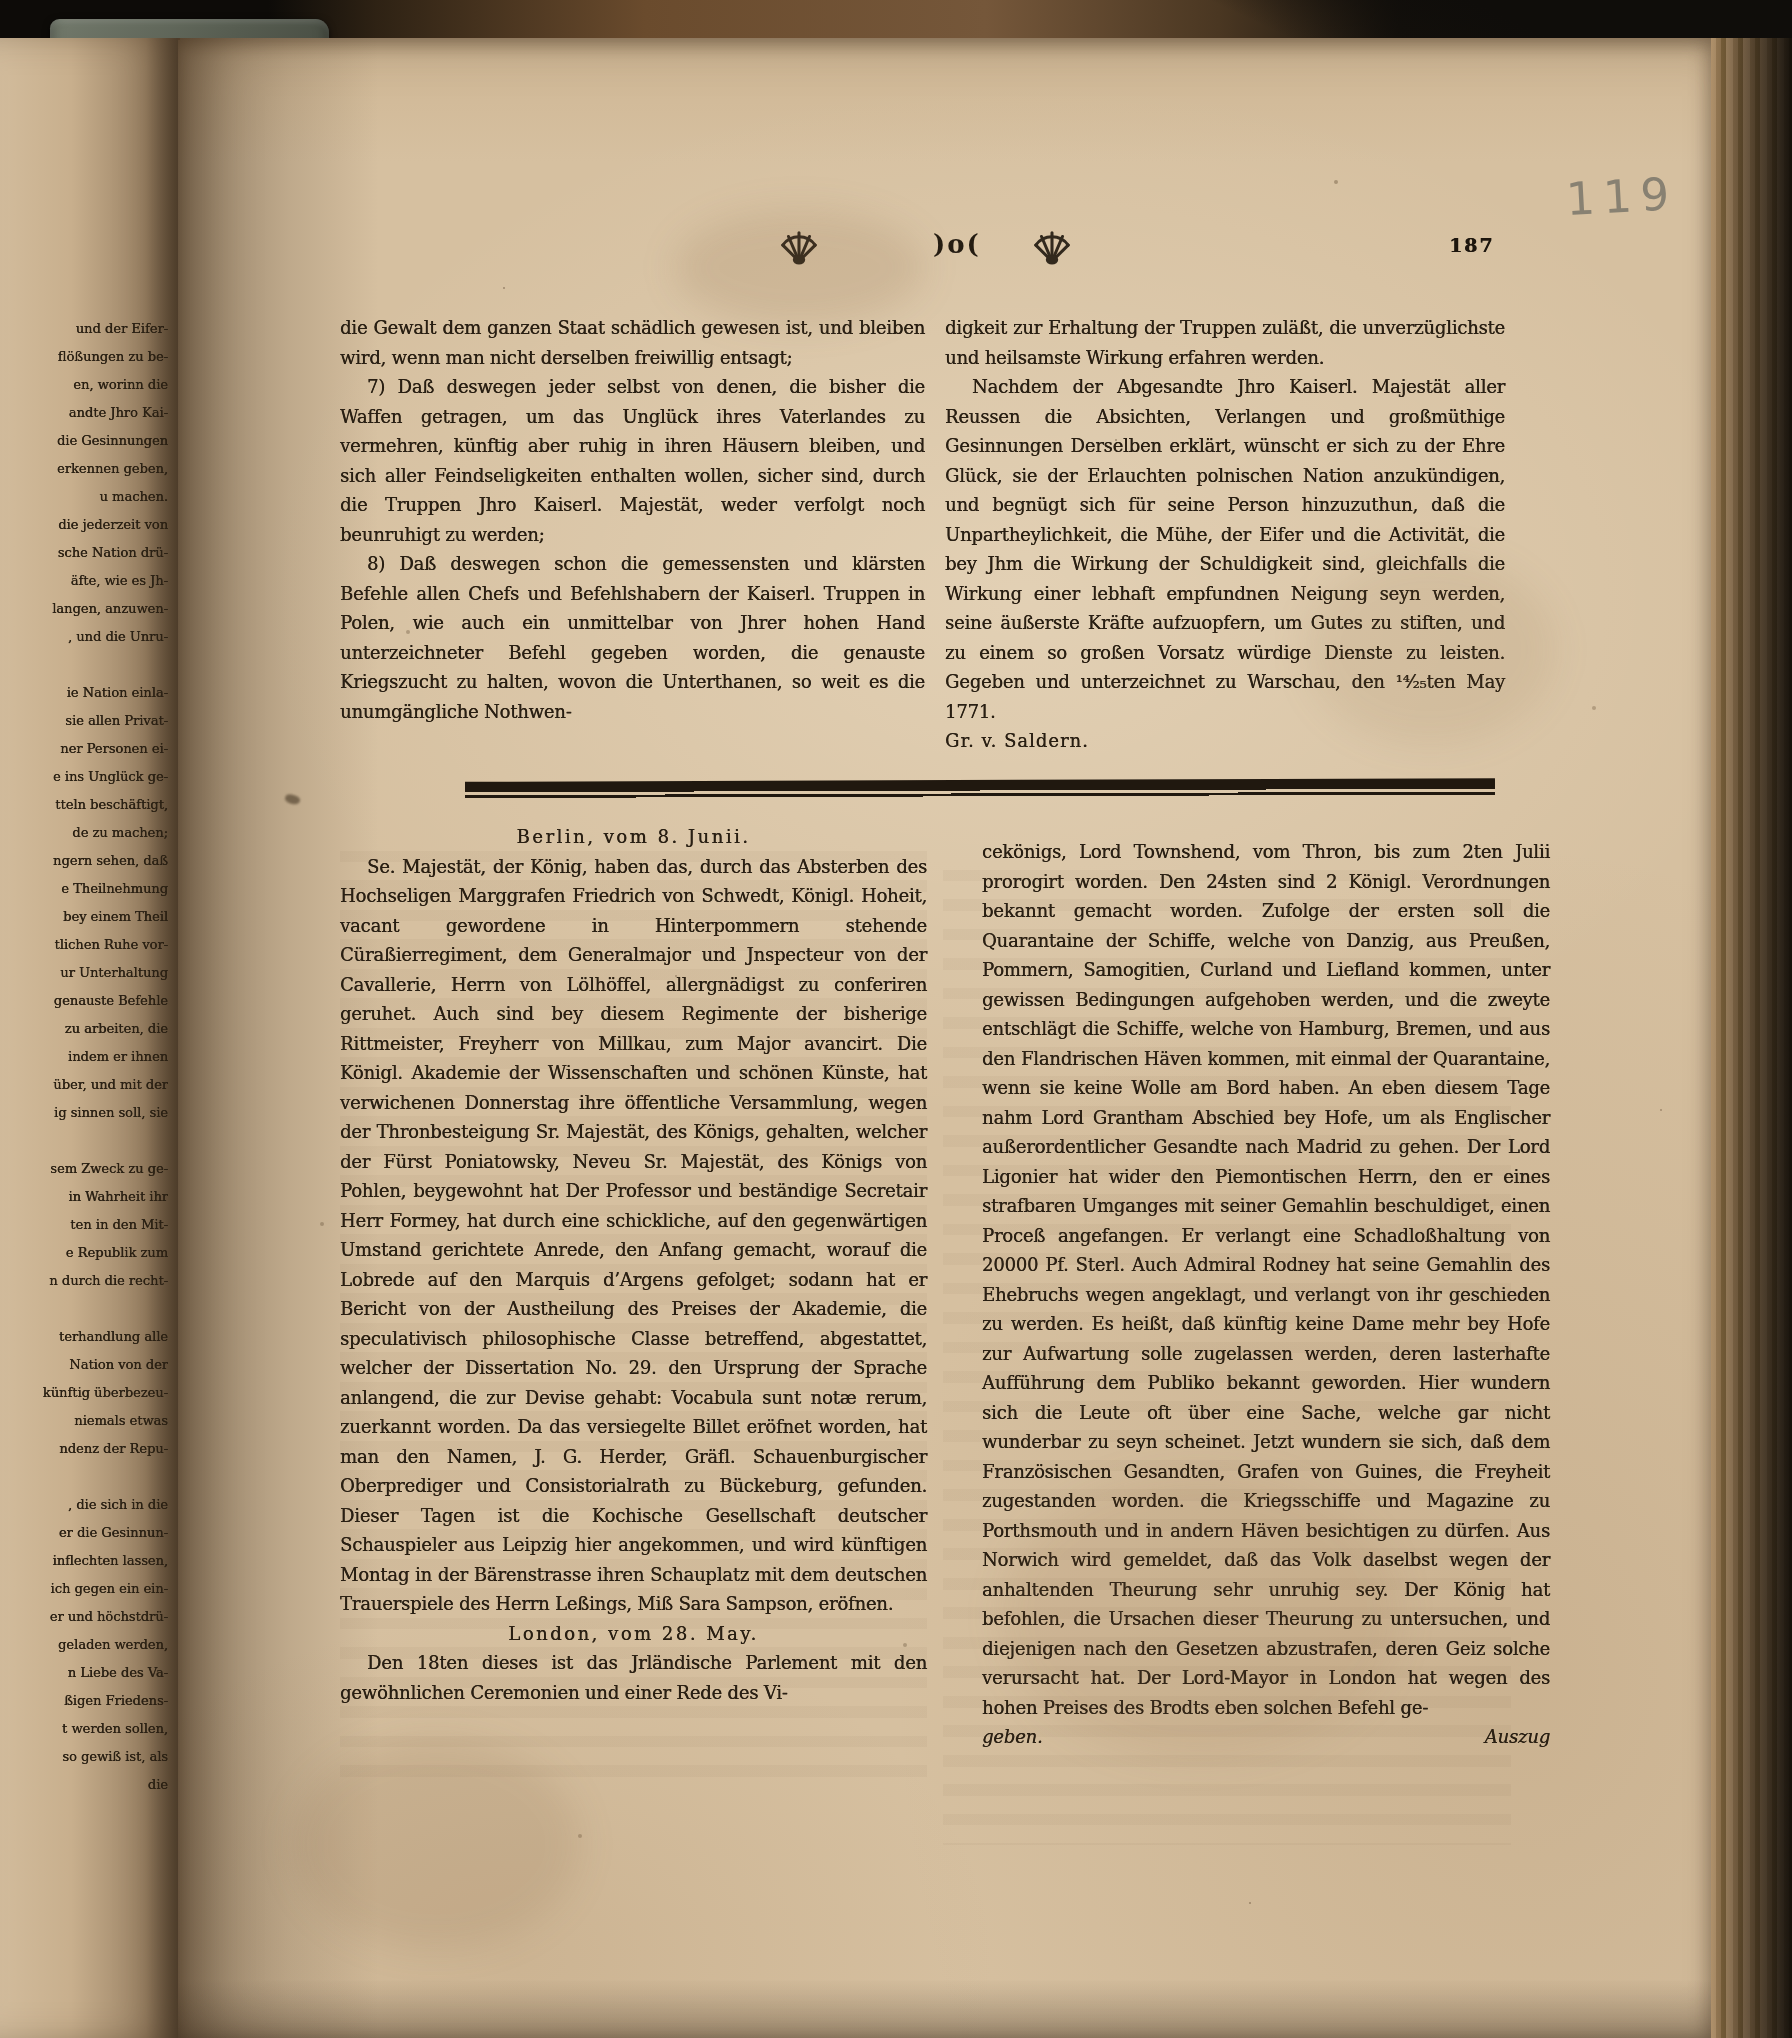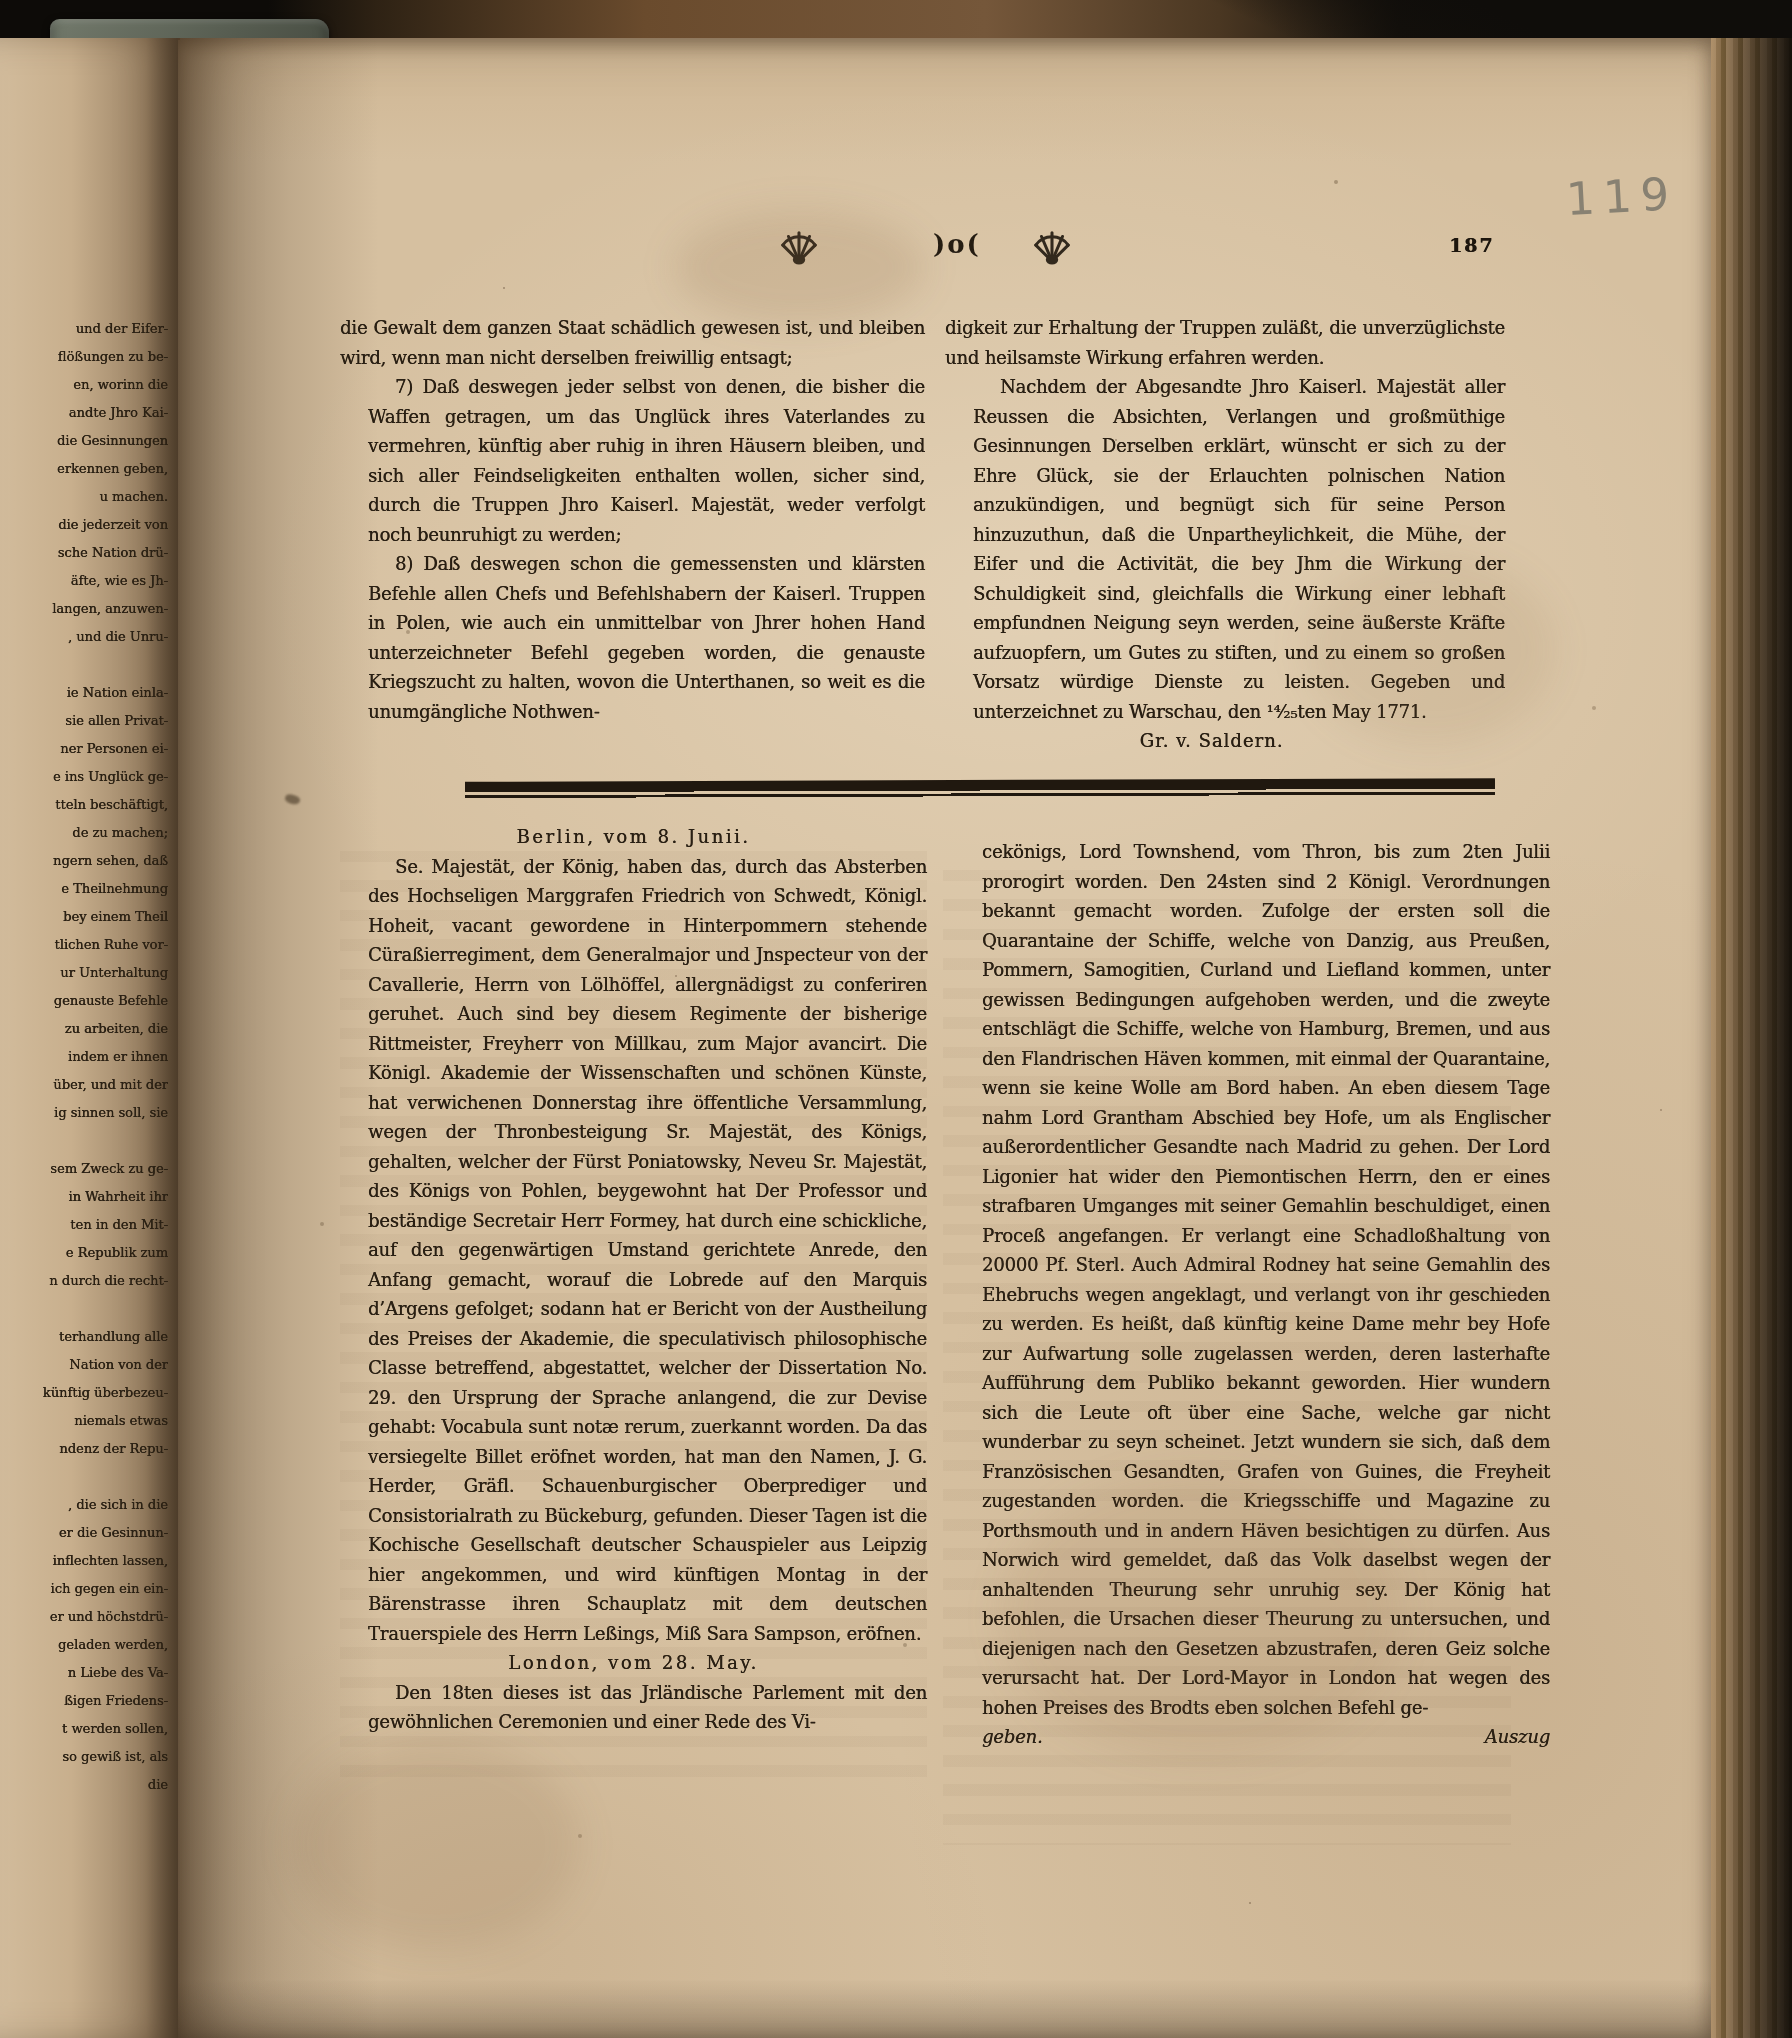--- a/index.html
+++ b/index.html
@@ -46,23 +46,23 @@
   
   .ornament{position:absolute;opacity:.92;}
   .separator{position:absolute;font-size:26px;color:#241c12;letter-spacing:1.9px;font-weight:bold;}
   .page-number{position:absolute;font-size:19px;font-weight:bold;letter-spacing:1.9px;color:#1d160e;text-shadow:0.4px 0 0 currentColor;}
   .pencil-number{position:absolute;font-family:"DejaVu Sans",sans-serif;font-size:45px;
     color:rgba(105,104,95,.72);letter-spacing:8.6px;transform:rotate(-3deg);}
   
   .col{position:absolute;font-size:18px;line-height:29.5px;color:#291f13;
     text-align:justify;text-shadow:0.3px 0 0 currentColor;letter-spacing:-0.2px;}
   .col p{margin:0;}
-  .col p.indent{text-indent:1.5em;margin-left:28px;}
+  .col p.indent{text-indent:1.5em;}
   .heading{text-align:center;letter-spacing:2.5px;margin:5.7px 0 3.8px 0;text-indent:0 !important;}
-  .signature{text-align:center;padding-right:27px;margin-top:3.8px;letter-spacing:1px;}
+  .signature{text-align:left;padding-right:27px;margin-top:3.8px;letter-spacing:1px;}
   .divider{position:absolute;left:287px;top:742px;width:1030px;height:17px;transform:rotate(-.2deg);
     background:linear-gradient(180deg,#20180f 0 10.5px,rgba(0,0,0,0) 10.5px 13.4px,#20180f 13.4px 16.3px,rgba(0,0,0,0) 16.3px);}
   .lastline{display:flex;justify-content:space-between;font-style:italic;}
   
   .stain{position:absolute;border-radius:50%;filter:blur(17px);pointer-events:none;}
   .ink-smudge{position:absolute;left:107px;top:757px;width:15.3px;height:8.6px;background:#3a2c1a;
     border-radius:50% 40% 60% 50%;opacity:.55;transform:rotate(18deg);filter:blur(1px);}
   .speckles{position:absolute;left:0;top:0;width:1.9px;height:1.9px;border-radius:50%;background:rgba(70,50,30,.5);
     box-shadow:325px 249px 0 0 rgba(70,50,30,.4),1157px 143px 0 1px rgba(80,60,35,.35),
       937px 401px 0 0 rgba(70,50,30,.4),1415px 669px 0 1px rgba(90,65,40,.3),

